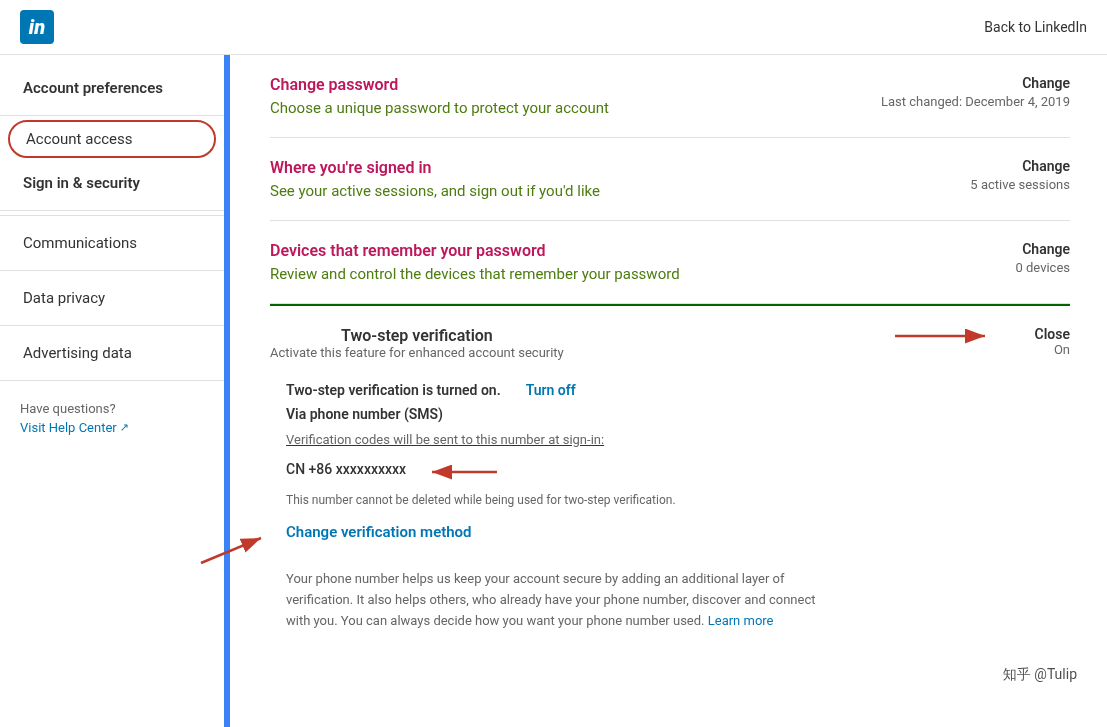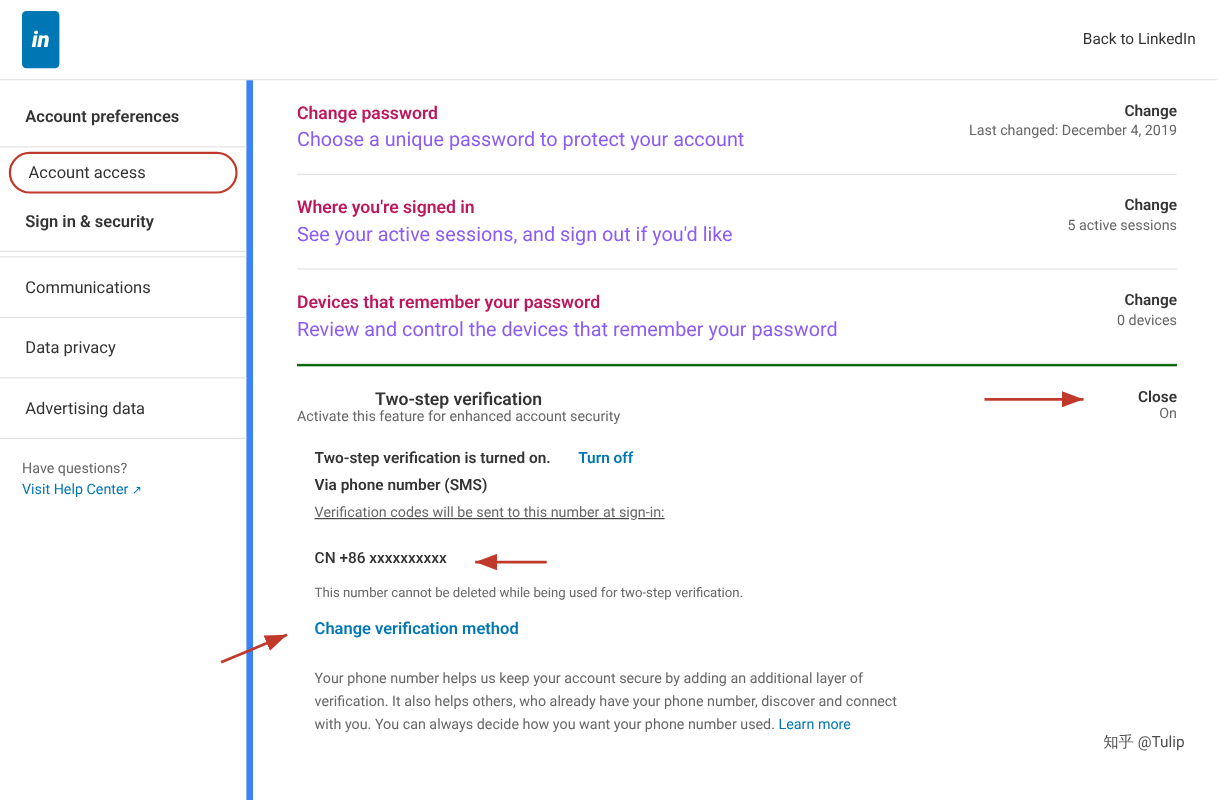--- a/index.html
+++ b/index.html
@@ -9,21 +9,21 @@
     .header {
       display: flex;
       align-items: center;
       justify-content: space-between;
       padding: 10px 20px;
       border-bottom: 1px solid #e0e0e0;
       background: #fff;
     }
     .linkedin-logo {
       width: 34px;
-      height: 52px;
+      height: 34px;
       background: #0077b5;
       border-radius: 4px;
       display: flex;
       align-items: center;
       justify-content: center;
       color: #fff;
       font-weight: 900;
       font-size: 20px;
       font-style: italic;
     }
@@ -99,22 +99,22 @@
       align-items: flex-start;
     }
     .section-info { flex: 1; }
     .section-title {
       font-size: 16px;
       font-weight: 600;
       color: #be185d;
       margin-bottom: 5px;
     }
     .section-desc {
-      font-size: 18px;
-      color: #8b5cf6;
+      font-size: 15px;
+      color: #4d7c0f;
     }
     .section-action { text-align: right; min-width: 120px; }
     .action-link {
       color: #333;
       font-size: 14px;
       font-weight: 600;
       cursor: pointer;
       text-decoration: none;
       display: block;
     }
@@ -179,21 +179,21 @@
 
     .via-sms-title {
       font-size: 14px;
       font-weight: 600;
       color: #333;
       margin-bottom: 10px;
     }
     .verification-codes-desc {
       font-size: 13px;
       color: #666;
-      margin-bottom: 22px;
+      margin-bottom: 10px;
       text-decoration: underline;
       text-decoration-color: #333;
       text-decoration-style: solid;
     }
     .phone-number {
       font-size: 14px;
       color: #333;
       margin-bottom: 6px;
       font-weight: 500;
     }

